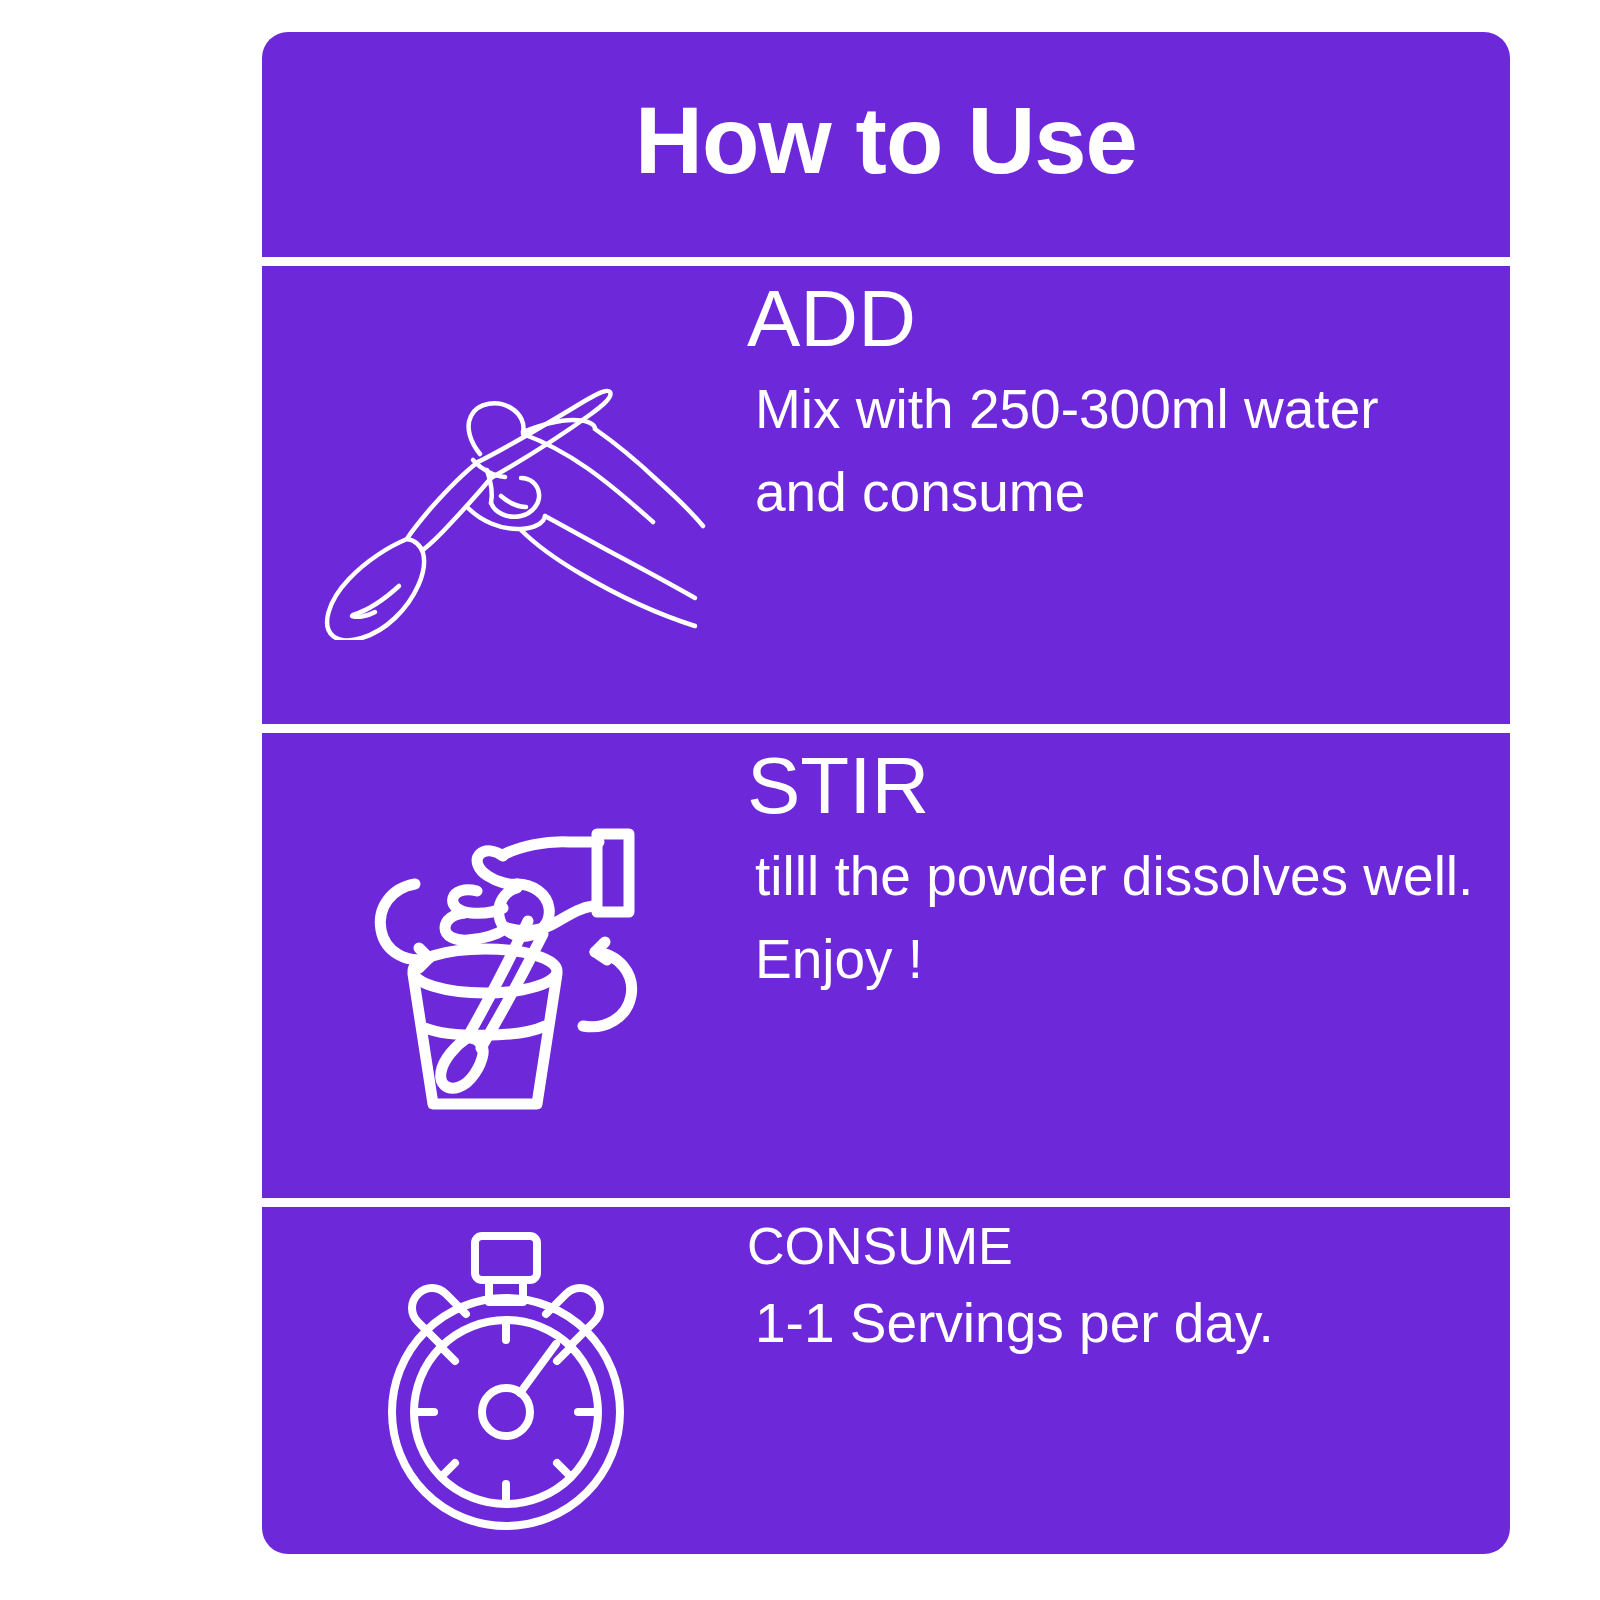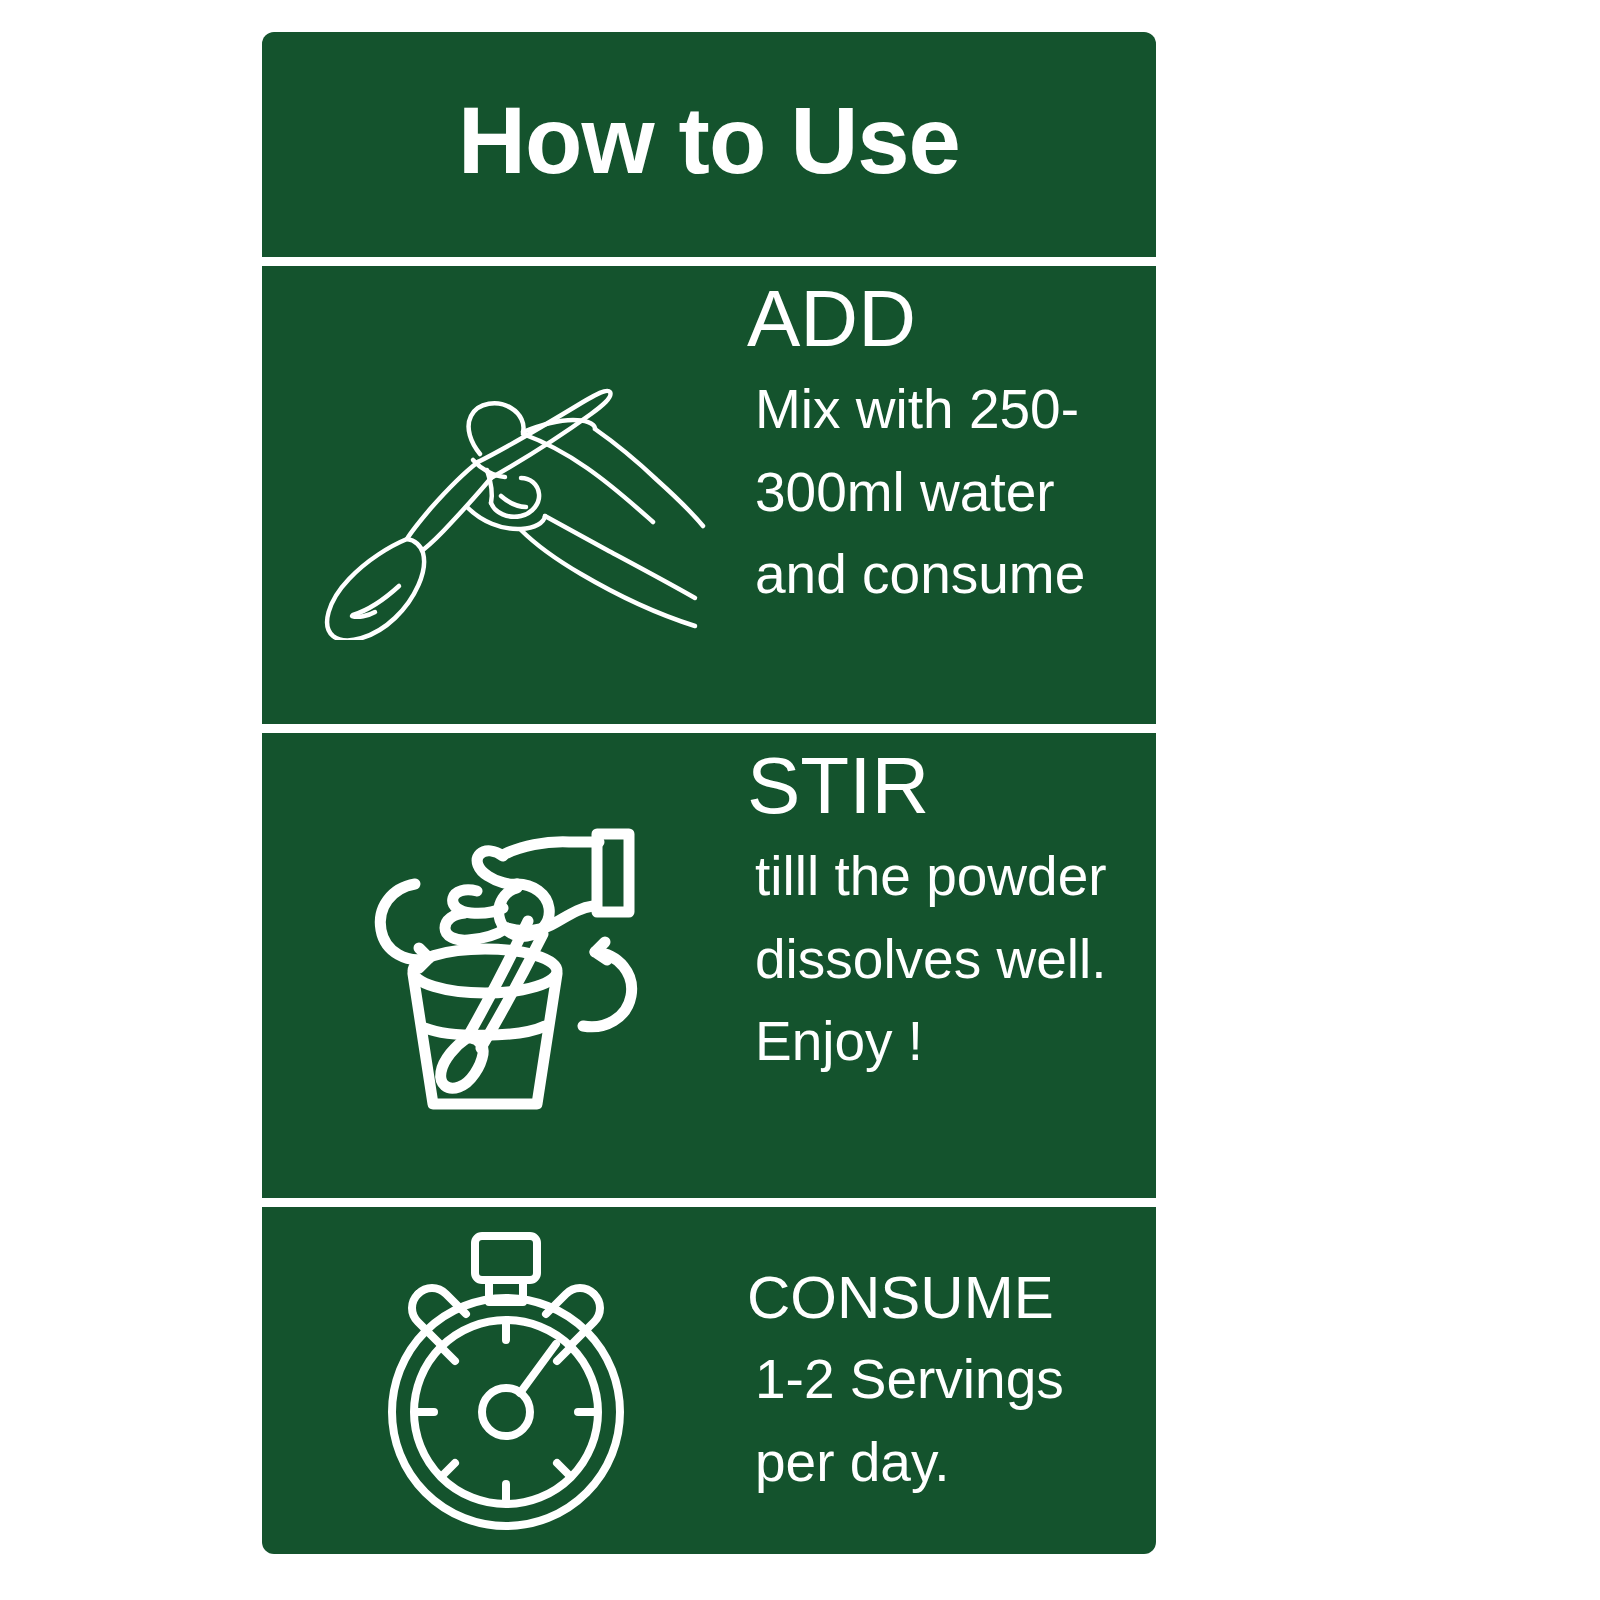--- a/index.html
+++ b/index.html
@@ -19,24 +19,24 @@
     width: 1600px;
     height: 1600px;
     background: #ffffff;
   }
 
   
   .card {
     position: absolute;
     left: 262px;
     top: 32px;
-    width: 894px;
+    width: 1248px;
     height: 1522px;
-    background: #14532d;
-    border-radius: 12px;
+    background: #6d28d9;
+    border-radius: 26px;
     overflow: hidden;
   }
 
   
   .card-header {
     position: absolute;
     left: 0;
     top: 0;
     width: 100%;
     height: 225px;
@@ -111,21 +111,21 @@
   }
   .step-body {
     font-family: "Liberation Sans", sans-serif;
     font-weight: normal;
     font-size: 55px;
     line-height: 1.50;
     letter-spacing: 0px;
     margin: 8px;
     color: #ffffff;
   }
-  .step.s3 .step-heading { font-size: 60px; margin-top: 48px; }
+  .step.s3 .step-heading { font-size: 52px; }
   .step.s3 .step-body { line-height: 1.52; }
 
   svg { display: block; }
 </style>
 </head>
 <body>
 
 <div id="stage">
 
   <div class="card">
@@ -269,18 +269,18 @@
 
             <circle cx="136" cy="190" r="24"></circle>
 
             <path d="M150 171 L 186 122"></path>
           </g>
         </svg>
       </div>
 
       <div class="step-text">
         <h2 class="step-heading">CONSUME</h2>
-        <p class="step-body">1-2 Servings per day.</p>
+        <p class="step-body">1-1 Servings per day.</p>
       </div>
     </div>
 
   </div>
 </div>
 
 </body></html>

